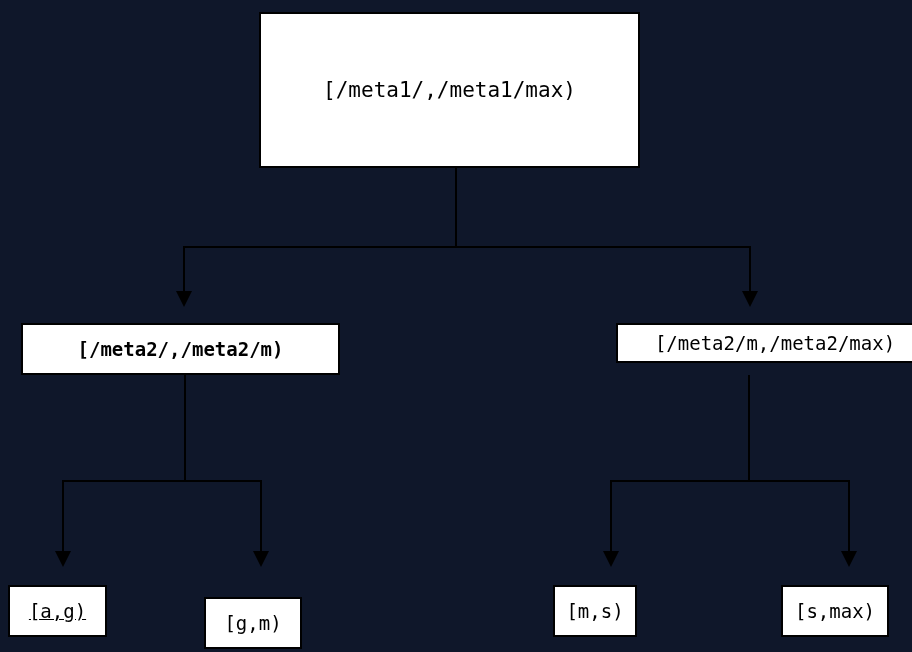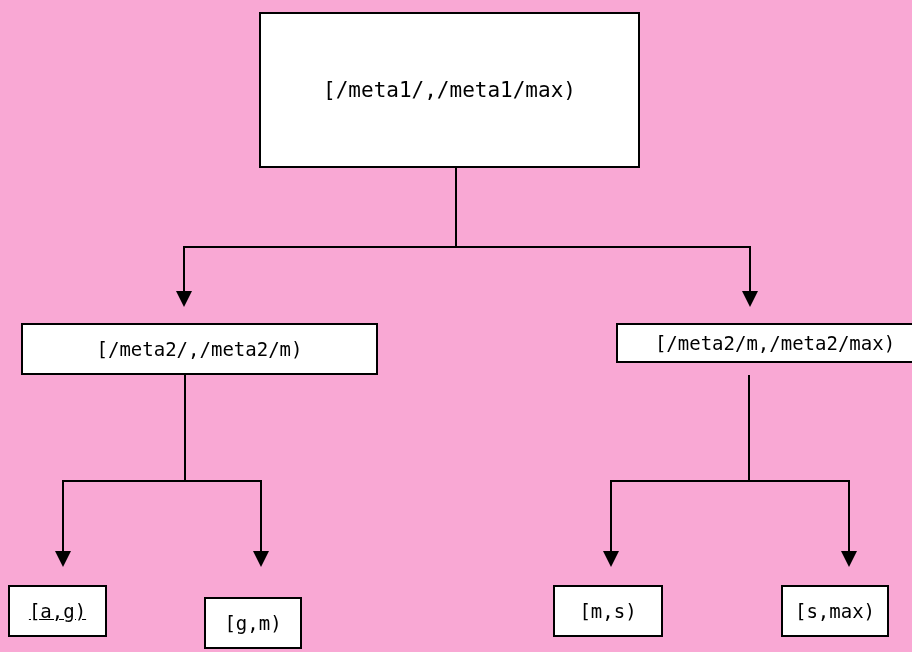--- a/index.html
+++ b/index.html
@@ -4,21 +4,21 @@
 <style>
   html, body {
     margin: 0;
     padding: 0;
     background: #ffffff;
   }
   #diagram-root {
     position: relative;
     width: 912px;
     height: 652px;
-    background: #f9a8d4;
+    background: #0f172a;
     overflow: hidden;
     font-family: "DejaVu Sans Mono", "Liberation Mono", monospace;
   }
   .node {
     position: absolute;
     box-sizing: border-box;
     border: 2px solid #000000;
     background: #ffffff;
     display: flex;
     align-items: center;
@@ -30,40 +30,41 @@
   .node-root {
     left: 259px;
     top: 12px;
     width: 381px;
     height: 156px;
     font-size: 21px;
   }
   .node-mid-left {
     left: 21px;
     top: 323px;
-    width: 357px;
+    width: 319px;
     height: 52px;
     font-size: 19px;
+    font-weight: bold;
   }
   .node-mid-right {
     left: 580px;
     top: 323px;
     width: 318px;
     height: 40px;
     font-size: 19px;
     margin-left: 36px;
   }
   .node-leaf {
     height: 52px;
     top: 585px;
     font-size: 19px;
   }
   .leaf-ag   { left: 8px;   width: 99px; text-decoration: underline; }
   .leaf-gm   { left: 204px; width: 98px; margin-top: 12px; }
-  .leaf-ms   { left: 553px; width: 110px; }
+  .leaf-ms   { left: 553px; width: 84px; }
   .leaf-smax { left: 781px; width: 108px; }
 
   
   .edge {
     position: absolute;
     background: #000000;
   }
   .edge-v { width: 2px; }
   .edge-h { height: 2px; }
 

